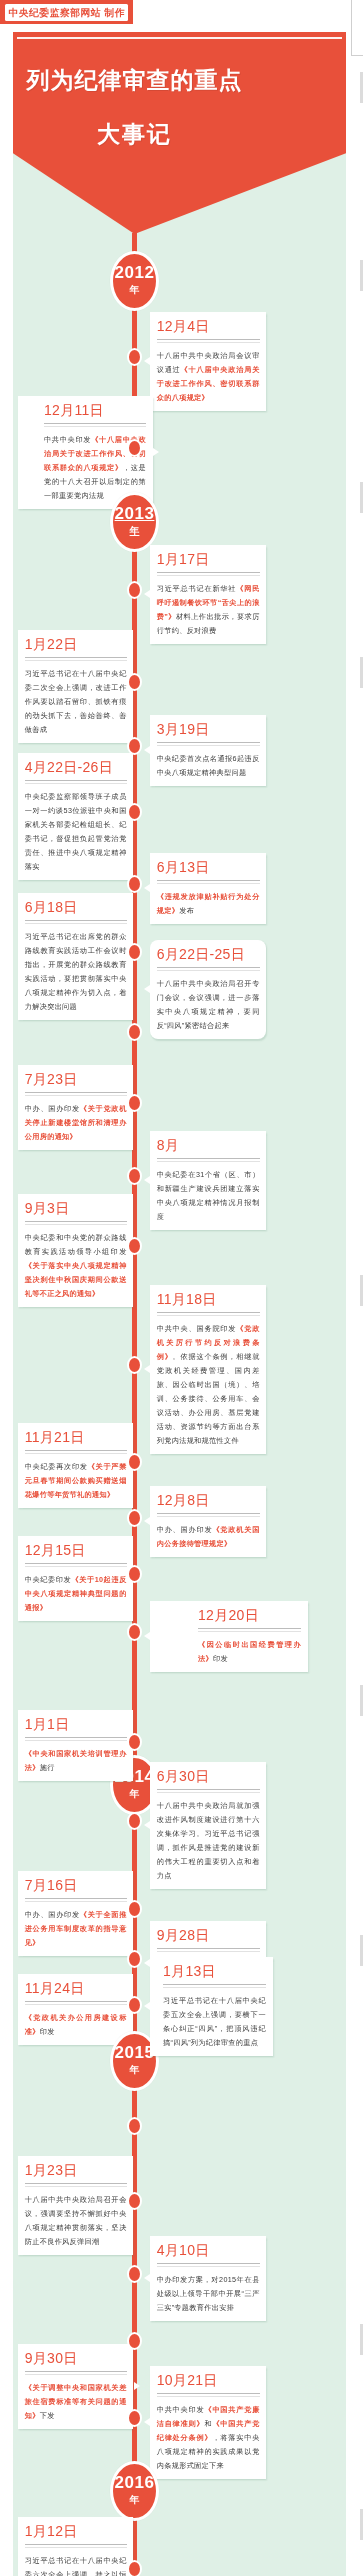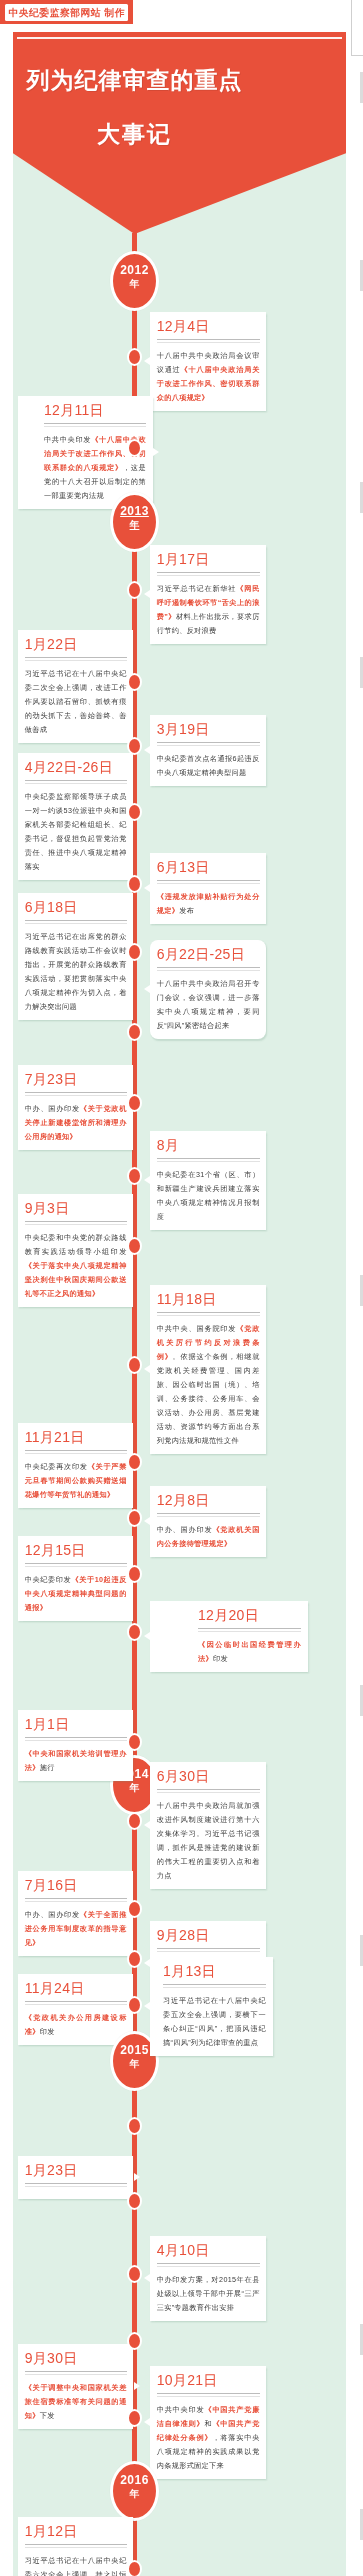--- a/index.html
+++ b/index.html
@@ -16,21 +16,21 @@
   #banner{position:absolute;left:13px;top:32px;width:333px;height:202px;background:#e8503a;
     clip-path:polygon(0 0,100% 0,100% 60%,36.5% 100%,0 60%);}
   #banner-line{position:absolute;left:4.1px;right:4.1px;top:5.2px;height:1.5px;background:rgba(255,255,255,.92);}
   #banner-titles{position:absolute;left:0;top:0;width:73%;text-align:center;color:#fff;font-weight:bold;}
   #banner-title-1{margin-top:33px;font-size:23px;letter-spacing:1px;text-shadow:1px 1px 0 rgba(0,0,0,.08);}
   #banner-title-2{margin-top:23px;font-size:23px;letter-spacing:2.1px;text-shadow:1px 1px 0 rgba(0,0,0,.08);}
   
   #axis-line{position:absolute;left:132px;top:233px;width:4.6px;height:3515px;background:#e8503a;}
   .year-marker{position:absolute;left:110px;width:43px;height:54px;background:#e8503a;border:3.6px solid #ffffff;
     border-radius:50%;text-align:center;color:#fff;box-shadow:0 0 0 0.5px rgba(0,0,0,.03);}
-  .year-num{font-size:12px;font-weight:bold;margin-top:8.8px;letter-spacing:0.5px;}
+  .year-num{font-size:17px;font-weight:bold;margin-top:8.8px;letter-spacing:0.5px;}
   .year-suffix{font-size:9.8px;font-weight:bold;margin-top:1px;}
   .node-dot{position:absolute;left:127px;width:11.3px;height:14.4px;background:#e8503a;border:2.6px solid #ffffff;border-radius:50%;}
   .event-box{position:absolute;width:102px;background:#ffffff;padding:5.7px 6.7px 6.7px 6.7px;
     box-shadow:1px 1.5px 1.5px rgba(90,140,115,.20);}
   .event-box.left{left:18px;}
   .event-box.right{left:150px;width:103px;}
   .event-box.left::after{content:"";position:absolute;right:-6.2px;top:50%;margin-top:-4.6px;width:0;height:0;
     border-top:4.6px solid transparent;border-bottom:4.6px solid transparent;border-left:6.2px solid #ffffff;}
   .event-box.right::after{content:"";position:absolute;left:-6.2px;top:50%;margin-top:-4.6px;width:0;height:0;
     border-top:4.6px solid transparent;border-bottom:4.6px solid transparent;border-right:6.2px solid #ffffff;}
@@ -212,20 +212,21 @@
     </div>
     <div class="event-box right" style="top: 1957px; padding-left: 13px;">
       <div class="event-date">1月13日</div>
       <div class="event-sep"></div>
       <div class="event-text"><span>习近平总书记在十八届中央纪委五次全会上强调，要横下一条心纠正“四风”，把顶风违纪搞“四风”列为纪律审查的重点</span></div>
     </div>
     <div class="node-dot" style="top: 2117px;"></div>
     <div class="event-box left" style="top: 2156px;">
       <div class="event-date">1月23日</div>
       <div class="event-sep"></div>
+      <div class="event-text"><span>十八届中共中央政治局召开会议，强调要坚持不懈抓好中央八项规定精神贯彻落实，坚决防止不良作风反弹回潮</span></div>
     </div>
     <div class="node-dot" style="top: 2192px;"></div>
     <div class="event-box right" style="top: 2236px;">
       <div class="event-date">4月10日</div>
       <div class="event-sep"></div>
       <div class="event-text"><span>中办印发方案，对2015年在县处级以上领导干部中开展“三严三实”专题教育作出安排</span></div>
     </div>
     <div class="node-dot" style="top: 2265px;"></div>
     <div class="event-box left" style="top: 2303px; margin-top: 41px;">
       <div class="event-date">9月30日</div>

